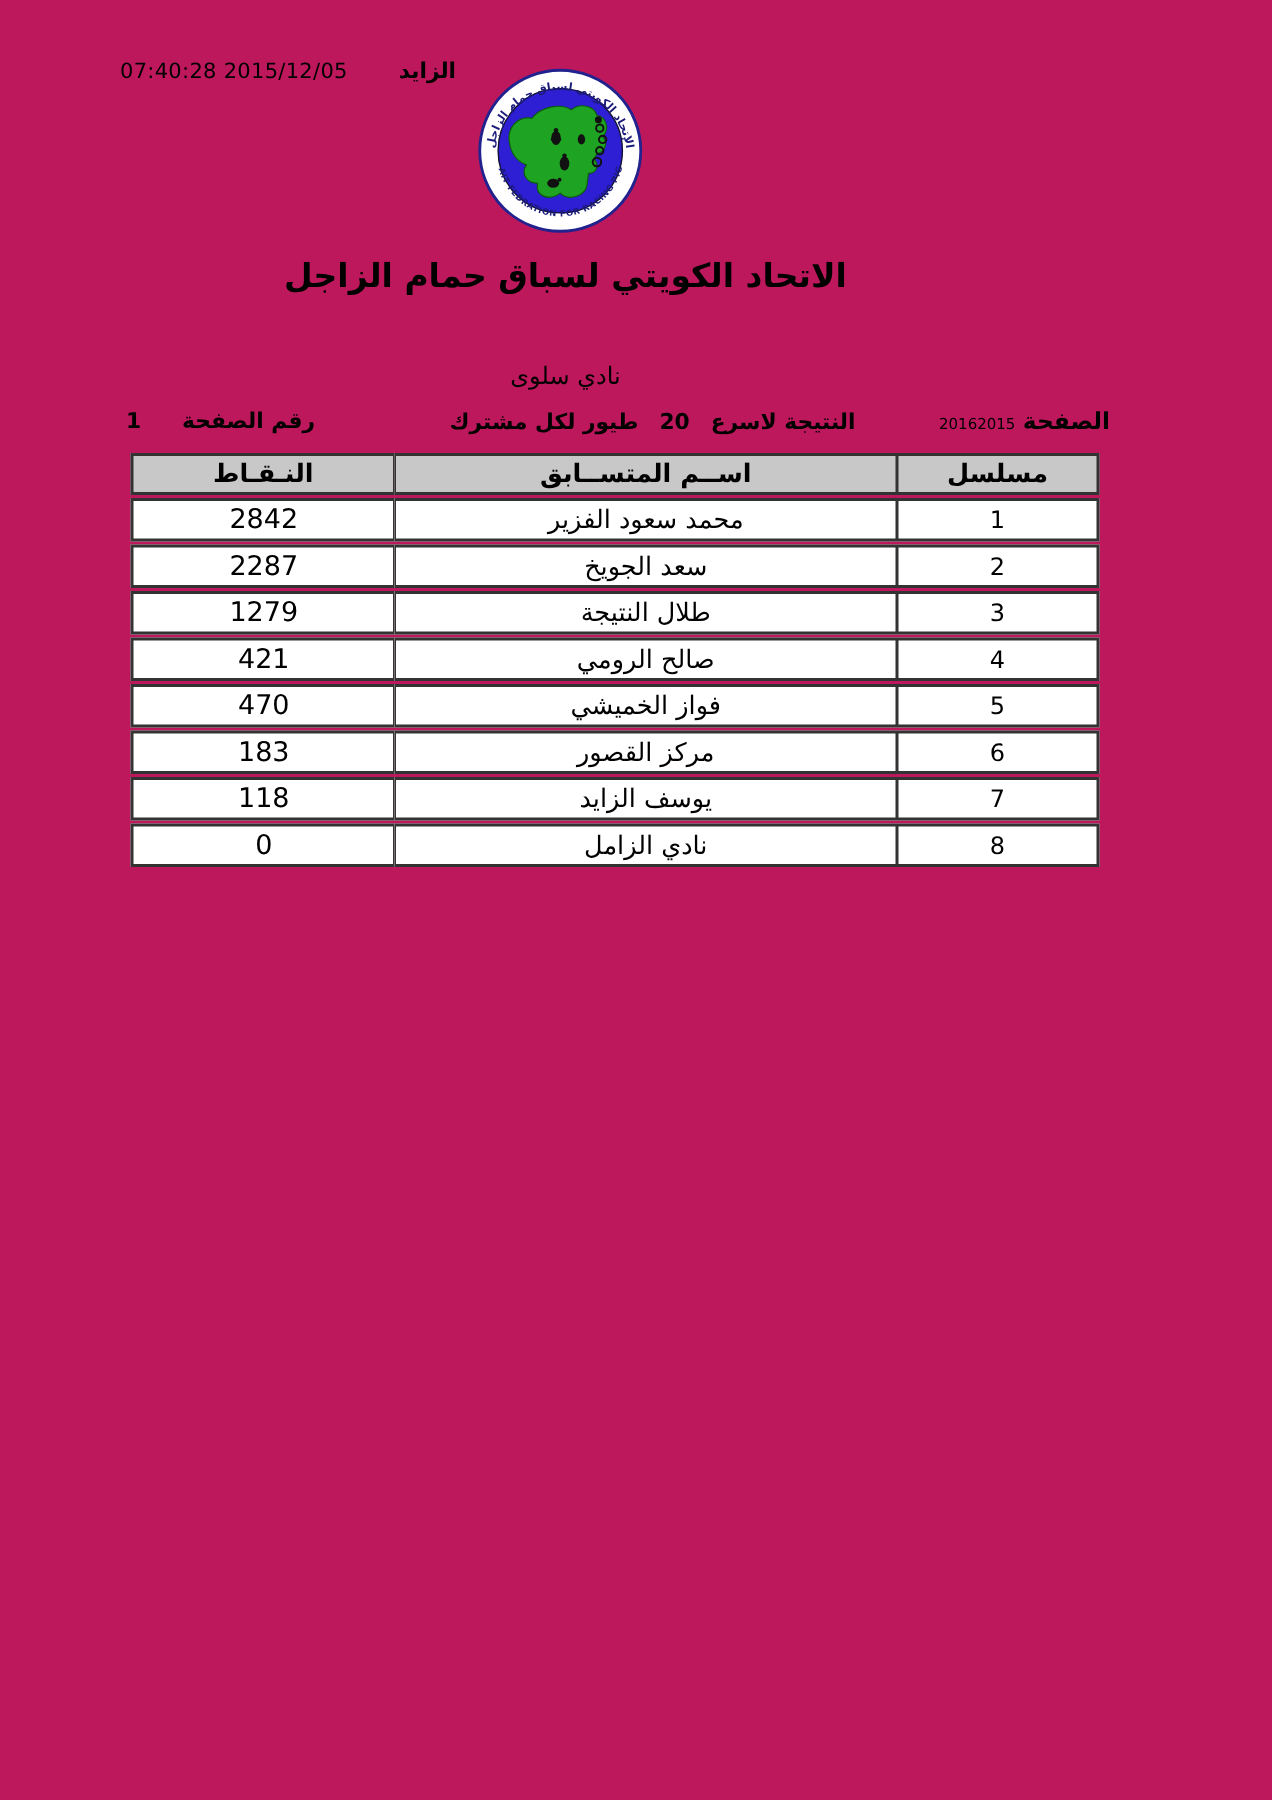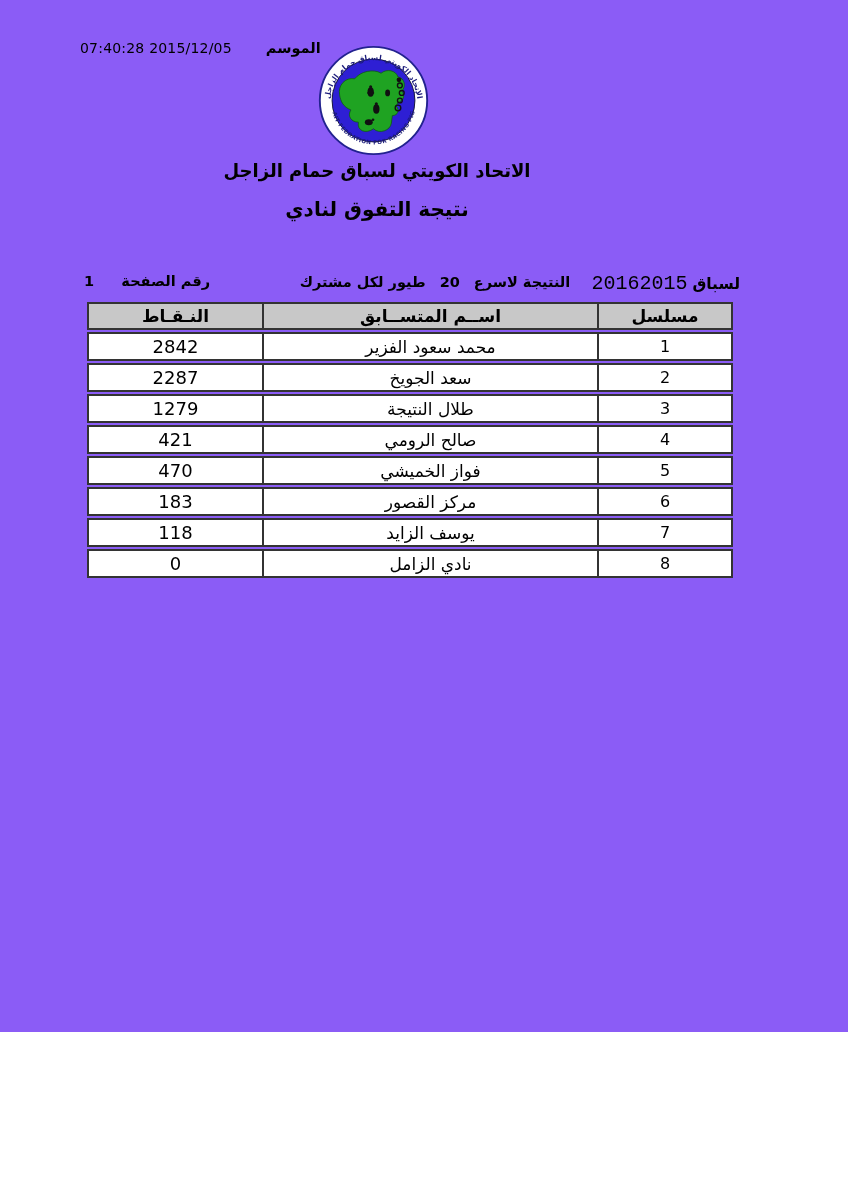--- a/index.html
+++ b/index.html
@@ -1,34 +1,34 @@
 <!DOCTYPE html>
 <html lang="ar"><head>
 <meta charset="utf-8">
 <style>
   html,body{margin:0;padding:0;background:#fff;}
   .page{
-    position:relative;width:848px;height:1032px;background:#8b5cf6;overflow:hidden;
+    position:relative;width:848px;height:1200px;background:#be185d;overflow:hidden;
     font-family:"DejaVu Sans",sans-serif;color:#000;
   }
   
   .date-line{position:absolute;top:40px;left:80px;display:flex;gap:34px;align-items:baseline;font-size:14px;}
   .date-line .ts{letter-spacing:0.2px;}
   .date-line .lbl{font-weight:bold;font-size:14.5px;}
   
   .logo{position:absolute;left:317px;top:44px;width:113px;height:113px;}
   
   .title-wrap{position:absolute;left:0;width:754px;text-align:center;direction:rtl;}
-  .title1{top:160px;font-size:18px;font-weight:bold;}
+  .title1{top:172px;font-size:22px;font-weight:bold;}
   .title2{top:197px;font-size:20px;font-weight:bold;}
   .title3{top:241px;font-size:16px;font-weight:normal;}
   
   .meta-season{position:absolute;top:272px;right:108px;direction:rtl;font-size:15.5px;white-space:nowrap;}
   .meta-season .lbl{font-weight:bold;}
-  .meta-season .val{font-size:20px;font-family:Liberation Mono, monospace;}
+  .meta-season .val{font-size:10px;}
   .meta-result{position:absolute;top:274px;left:300px;width:270px;direction:rtl;display:flex;gap:14px;justify-content:center;align-items:baseline;font-weight:bold;font-size:14.5px;white-space:nowrap;}
   .meta-page{position:absolute;top:273px;left:84px;width:126px;direction:rtl;display:flex;justify-content:space-between;align-items:baseline;font-weight:bold;font-size:14.5px;}
   
   table.results{
     position:absolute;top:300px;left:87px;width:646px;
     border-collapse:separate;border-spacing:0 2px;direction:rtl;table-layout:fixed;
   }
   table.results th,table.results td{
     border-style:solid;border-color:#333333;border-width:2px 1px;
     text-align:center;vertical-align:middle;padding:0 4px;overflow:hidden;white-space:nowrap;
@@ -41,21 +41,21 @@
   td.c-name{font-size:17px;}
   td.c-points{font-size:18px;direction:ltr;}
 </style>
 </head>
 <body>
 
 <div class="page">
 
   <div class="date-line">
     <span class="ts" dir="ltr">07:40:28 2015/12/05</span>
-    <span class="lbl">الموسم</span>
+    <span class="lbl">الزايد</span>
   </div>
 
   <div class="logo">
     <svg viewBox="0 0 120 120" width="113" height="113">
       <defs>
         <path id="arcTop" d="M 13 64 A 47 47 0 0 1 107 64"></path>
         <path id="arcBottom" d="M 16 71 A 45 45 0 0 0 104 71"></path>
       </defs>
       <circle cx="60" cy="60" r="57" fill="#ffffff" stroke="#22228f" stroke-width="2"></circle>
       <circle cx="60" cy="60" r="44" fill="#2e1fd4" stroke="#111133" stroke-width="1"></circle>
@@ -83,24 +83,24 @@
       <text font-size="8" font-weight="bold" fill="#1b1b7a" font-family="DejaVu Sans, sans-serif">
         <textPath href="#arcTop" startOffset="50%" text-anchor="middle">الإتحاد الكويتي لسباق حمام الزاجل</textPath>
       </text>
       <text font-size="6" font-weight="bold" fill="#1b1b7a" letter-spacing="0.4" font-family="DejaVu Sans, sans-serif">
         <textPath href="#arcBottom" startOffset="50%" text-anchor="middle">KUWAIT FEDRATION FOR RACING PIGEON</textPath>
       </text>
     </svg>
   </div>
 
   <div class="title-wrap title1">الاتحاد الكويتي لسباق حمام الزاجل</div>
-  <div class="title-wrap title2">نتيجة التفوق لنادي</div>
+  <div class="title-wrap title3">نادي سلوى</div>
 
   <div class="meta-season">
-    <span class="lbl">لسباق</span>
+    <span class="lbl">الصفحة</span>
     <span> </span>
     <span class="val" dir="ltr">20162015</span>
   </div>
   <div class="meta-result">
     <span>النتيجة لاسرع</span>
     <span dir="ltr">20</span>
     <span>طيور لكل مشترك</span>
   </div>
   <div class="meta-page">
     <span>رقم الصفحة</span>

